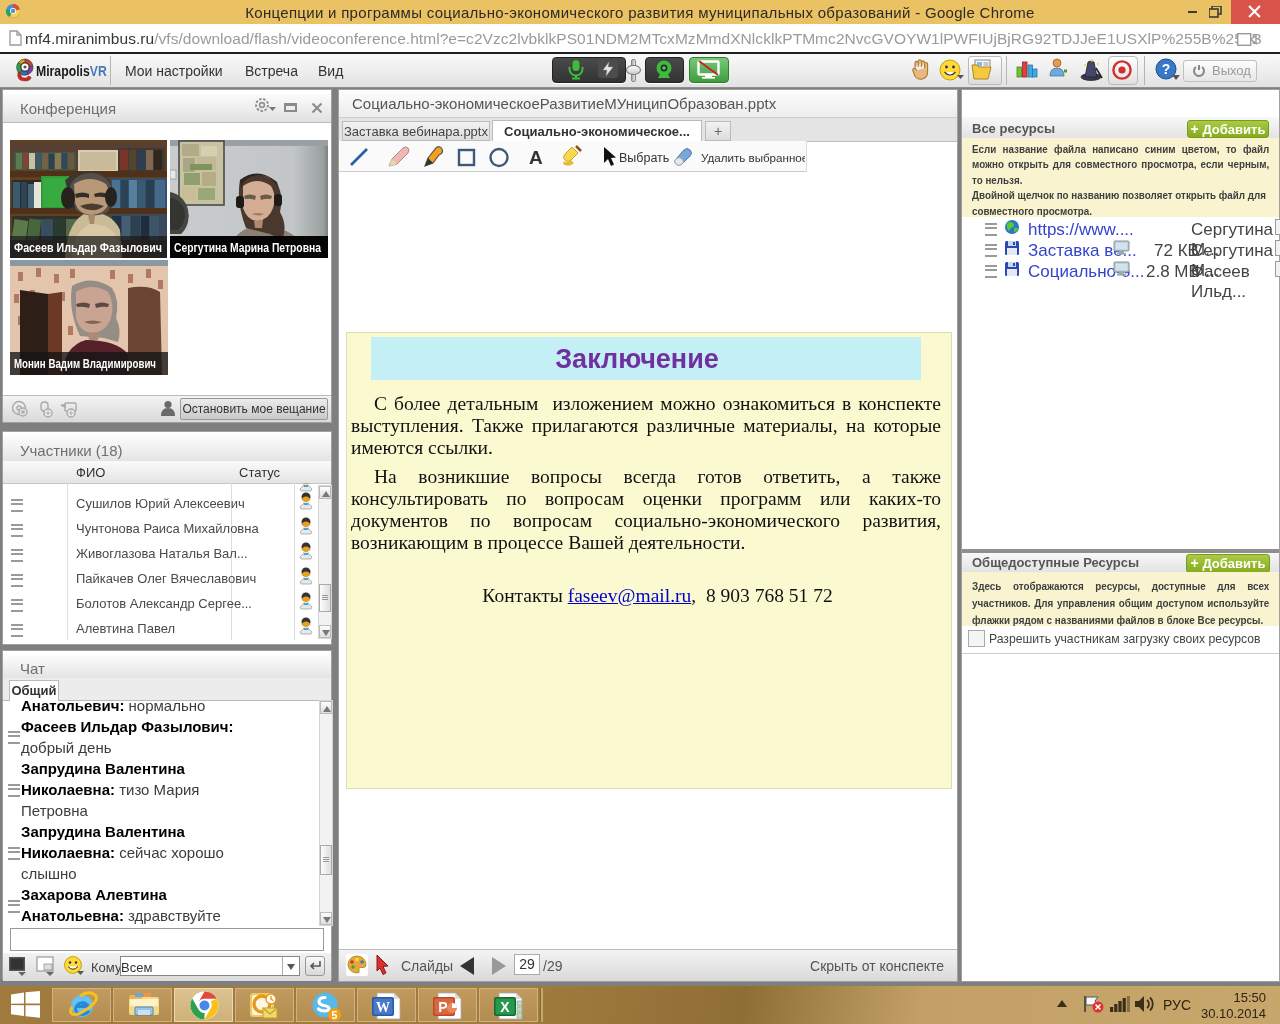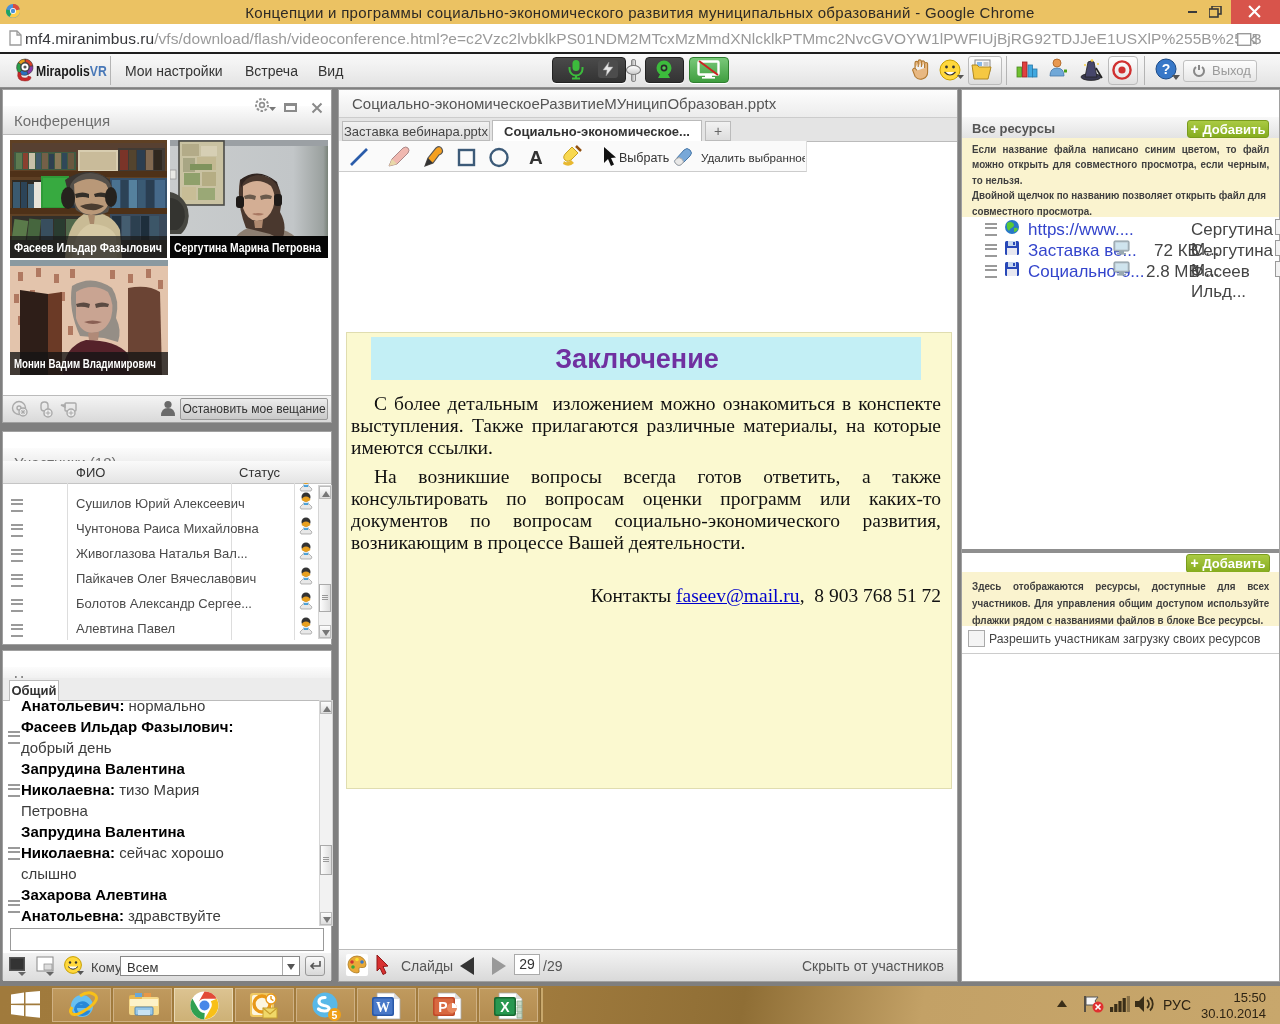--- a/index.html
+++ b/index.html
@@ -19,23 +19,23 @@
 
 #appbar{left:0;top:54px;width:1280px;height:33px;
   background:linear-gradient(#f9f9f9,#ececec 60%,#e2e2e2);border-bottom:1px solid #8f8f8f;}
 .menu{font-size:14px;color:#333;top:63px;}
 .vsep{width:1px;background:#b4b4b4;top:56px;height:29px;}
 .darkbtn{background:linear-gradient(#4a4a4a,#333);border:1px solid #222;border-radius:4px;box-shadow:0 1px 0 #fff;}
 #exitbtn{left:1183px;top:60px;width:72px;height:20px;border:1px solid #c0c0c0;border-radius:3px;
   background:linear-gradient(#fdfdfd,#e6e6e6);color:#9a9a9a;font-size:13px;}
 
 .panel{background:#fff;border:1px solid #a0a0a0;box-sizing:border-box;}
-.phead{position:absolute;left:0;top:16px;right:0;height:29px;
+.phead{position:absolute;left:0;top:4px;right:0;height:29px;
   background:linear-gradient(#fcfcfc,#e9e9e9 70%,#e0e0e0);border-bottom:1px solid #bbb;
-  color:#6f6f6f;font-size:15px;line-height:29px;padding-left:11px;box-sizing:border-box;}
+  color:#6f6f6f;font-size:15px;line-height:29px;padding-left:17px;box-sizing:border-box;}
 .pfoot{position:absolute;left:0;right:0;background:linear-gradient(#f4f4f4,#d9d9d9);border-top:1px solid #bbb;}
 .burger{position:absolute;width:12px;height:9px;border-top:2px solid #9a9a9a;
   border-bottom:2px solid #9a9a9a;}
 .burger:after{content:"";position:absolute;left:0;top:2px;width:12px;height:2px;background:#9a9a9a;}
 
 .sbar{position:absolute;width:14px;background:#f2f2f2;border:1px solid #d5d5d5;box-sizing:border-box;}
 .sbtn{position:absolute;left:0px;width:12px;height:13px;background:linear-gradient(#fdfdfd,#ddd);border:1px solid #bbb;box-sizing:border-box;}
 .sthumb{position:absolute;left:0px;width:12px;background:linear-gradient(90deg,#fdfdfd,#ddd);border:1px solid #aaa;box-sizing:border-box;}
 .arr{width:0;height:0;position:absolute;}
 
@@ -486,21 +486,21 @@
   </svg>
   <svg style="position:absolute;left:60px;top:3px" width="24" height="22" viewBox="0 0 24 22">
    <circle cx="10" cy="9" r="8.4" fill="#ffd83c" stroke="#c8a000"></circle>
    <circle cx="7" cy="6.5" r="1.2" fill="#333"></circle>
         <circle cx="13" cy="6.5" r="1.2" fill="#333"></circle>
    <path d="M5 10.5 Q10 16 15 10.5" fill="#fff" stroke="#333"></path>
    <path d="M14 15 h7 l-3.5 4 z" fill="#555"></path>
   </svg>
   <span style="position:absolute;left:88px;top:7px;font-size:13px;color:#444">Кому</span>
   <div style="position:absolute;left:117px;top:3px;width:180px;height:20px;background:#fff;border:1px solid #888;box-sizing:border-box">
-   <span style="position:absolute;left:6px;top:3px;font-size:13px;color:#333">Всем</span>
+   <span style="position:absolute;left:0;top:3px;font-size:13px;color:#333">Всем</span>
    <div style="position:absolute;right:16px;top:0;width:1px;height:18px;background:#aaa"></div>
    <div class="arr" style="right:4px;top:7px;border-left:4px solid transparent;border-right:4px solid transparent;border-top:6px solid #555"></div>
   </div>
   <div style="position:absolute;left:302px;top:3px;width:20px;height:20px;background:linear-gradient(#fafafa,#d8d8d8);border:1px solid #999;border-radius:3px;box-sizing:border-box">
    <svg style="position:absolute;left:2px;top:3px" width="14" height="12" viewBox="0 0 14 12">
           <path d="M12 1 v5 h-8 M6 3 l-3 3 l3 3" fill="none" stroke="#555" stroke-width="1.6"></path>
         </svg>
   </div>
  </div>
 </div>
@@ -541,42 +541,42 @@
       </g>
   <text x="354" y="17" font-size="11.6" fill="#333" font-family="Liberation Sans">Удалить выбранное</text>
  </svg>
 
  <div style="position:absolute;left:7px;top:242px;width:606px;height:457px;background:#fbf9d0;border:1px solid #e0ddb0;box-sizing:border-box">
   <div style="position:absolute;left:24px;top:4px;width:550px;height:43px;background:#c3eff5"></div>
   <div style="position:absolute;left:24px;top:11px;width:532px;text-align:center;font-size:27px;font-weight:bold;color:#7030a0;font-family:'Liberation Sans'">Заключение</div>
   <div style="position:absolute;left:4px;top:60px;width:590px;font-family:'Liberation Serif',serif;font-size:19.5px;color:#111;line-height:22px;text-align:justify">
    <div style="text-indent:23px;margin:0">С более детальным&nbsp; изложением можно ознакомиться в конспекте выступления. Также прилагаются различные материалы, на которые имеются&nbsp;ссылки.</div>
    <div style="text-indent:23px;margin:7px 0 0 0">На возникшие вопросы всегда готов ответить, а также консультировать по вопросам оценки программ или каких-то документов по вопросам социально-экономического развития, возникающим в процессе Вашей&nbsp;деятельности.</div>
-   <div style="text-indent:23px;margin:31px 0 4px 0;text-align:right">Контакты <span style="color:#0000cc;text-decoration:underline">faseev@mail.ru</span>,&nbsp; 8 903 768 51 72</div>
+   <div style="text-indent:23px;margin:31px 0 4px 0;text-align:center">Контакты <span style="color:#0000cc;text-decoration:underline">faseev@mail.ru</span>,&nbsp; 8 903 768 51 72</div>
   </div>
  </div>
 
  <div class="pfoot" style="bottom:0;height:31px">
   <svg style="position:absolute;left:7px;top:4px" width="22" height="22" viewBox="0 0 22 22">
    <rect x="0" y="0" width="22" height="22" fill="#fff" rx="2"></rect>
    <path d="M11 2 a9 8.5 0 1 0 0 17 q3 0 2 -3 q-1 -2.5 1.5 -2.5 h3 q2.5 0 2.5 -3 a9 8.5 0 0 0 -9 -8.5" fill="#e8a838" stroke="#a87820" stroke-width="0.8"></path>
    <circle cx="6" cy="8" r="1.8" fill="#d03030"></circle>
         <circle cx="11" cy="5.5" r="1.8" fill="#f8e030"></circle>
         <circle cx="16" cy="8" r="1.8" fill="#3878c8"></circle>
         <circle cx="7" cy="13" r="1.8" fill="#38a838"></circle>
   </svg>
   <svg style="position:absolute;left:34px;top:4px" width="18" height="22" viewBox="0 0 18 22">
    <path d="M4 1 L15 12 L10 12.5 L13 19 L10 20.5 L7 14 L4 17 Z" fill="#d83030" stroke="#901818" stroke-width="1"></path>
   </svg>
   <span style="position:absolute;left:62px;top:8px;font-size:14px;color:#555">Слайды</span>
   <div class="arr" style="left:121px;top:7px;border-top:9px solid transparent;border-bottom:9px solid transparent;border-right:14px solid #333"></div>
   <div class="arr" style="left:153px;top:7px;border-top:9px solid transparent;border-bottom:9px solid transparent;border-left:14px solid #999"></div>
   <div style="position:absolute;left:175px;top:4px;width:24px;height:19px;background:#fff;border:1px solid #aaa;font-size:14px;color:#333;text-align:center;line-height:19px">29</div>
   <span style="position:absolute;left:204px;top:8px;font-size:14px;color:#555">/29</span>
-  <span style="position:absolute;right:13px;top:8px;font-size:14px;color:#555">Скрыть от участников</span>
+  <span style="position:absolute;right:13px;top:8px;font-size:14px;color:#555">Скрыть от конспекте</span>
  </div>
 </div>
 
 <div class="abs panel" style="left:961px;top:89px;width:319px;height:893px">
  <div class="rsub" style="position:absolute;left:0;top:27px;width:100%;height:21px">
   <span style="position:absolute;left:10px;top:4px">Все ресурсы</span>
  </div>
  <div class="greenbtn" style="left:225px;top:30px;width:80px;height:16px;line-height:16px"><b style="font-size:14px">+</b> Добавить</div>
  <div class="ybox" style="position:absolute;left:0;top:48px;width:100%;height:79px;box-sizing:border-box;padding:4px 0 0 10px;line-height:15.4px">
   <div style="width:342px;transform:scaleX(0.869);transform-origin:0 0">
@@ -627,20 +627,23 @@
         <rect x="2.5" y="2.5" width="12" height="7" fill="#cfe4ee"></rect>
    <rect x="6" y="11" width="5" height="2" fill="#98a8b0"></rect>
         <rect x="4" y="13" width="9" height="1.6" fill="#98a8b0"></rect>
   </svg>
   <span style="position:absolute;left:168px;top:45px">2.8 МВ</span>
   <span style="position:absolute;left:213px;top:45px">Фасеев Ильд...</span>
   <div style="position:absolute;left:297px;top:44px;width:14px;height:14px;background:#f2f2f2;border:1px solid #999"></div>
  </div>
 
  <div style="position:absolute;left:0;top:459px;width:100%;height:4px;background:#8f8f8f"></div>
+ <div class="rsub" style="position:absolute;left:0;top:463px;width:100%;height:19px">
+  <span style="position:absolute;left:10px;top:2px">Общедоступные Ресурсы</span>
+ </div>
  <div class="greenbtn" style="left:224px;top:464px;width:82px;height:17px;line-height:17px"><b style="font-size:14px">+</b> Добавить</div>
  <div class="ybox" style="position:absolute;left:0;top:482px;width:100%;height:54px;box-sizing:border-box;padding:6px 0 0 10px;line-height:17px;font-size:11.8px">
   <div style="width:356px;transform:scaleX(0.835);transform-origin:0 0">
    <div style="text-align:justify;text-align-last:justify;white-space:nowrap">Здесь отображаются ресурсы, доступные для всех</div>
    <div style="text-align:justify;text-align-last:justify;white-space:nowrap">участников. Для управления общим доступом используйте</div>
    <div style="white-space:nowrap">флажки рядом с названиями файлов в блоке Все ресурсы.</div>
   </div>
  </div>
  <div style="position:absolute;left:6px;top:540px;width:15px;height:15px;background:#f4f4f4;border:1px solid #aaa"></div>
  <div style="position:absolute;left:27px;top:542px;font-size:12.2px;color:#444">Разрешить участникам загрузку своих ресурсов</div>

